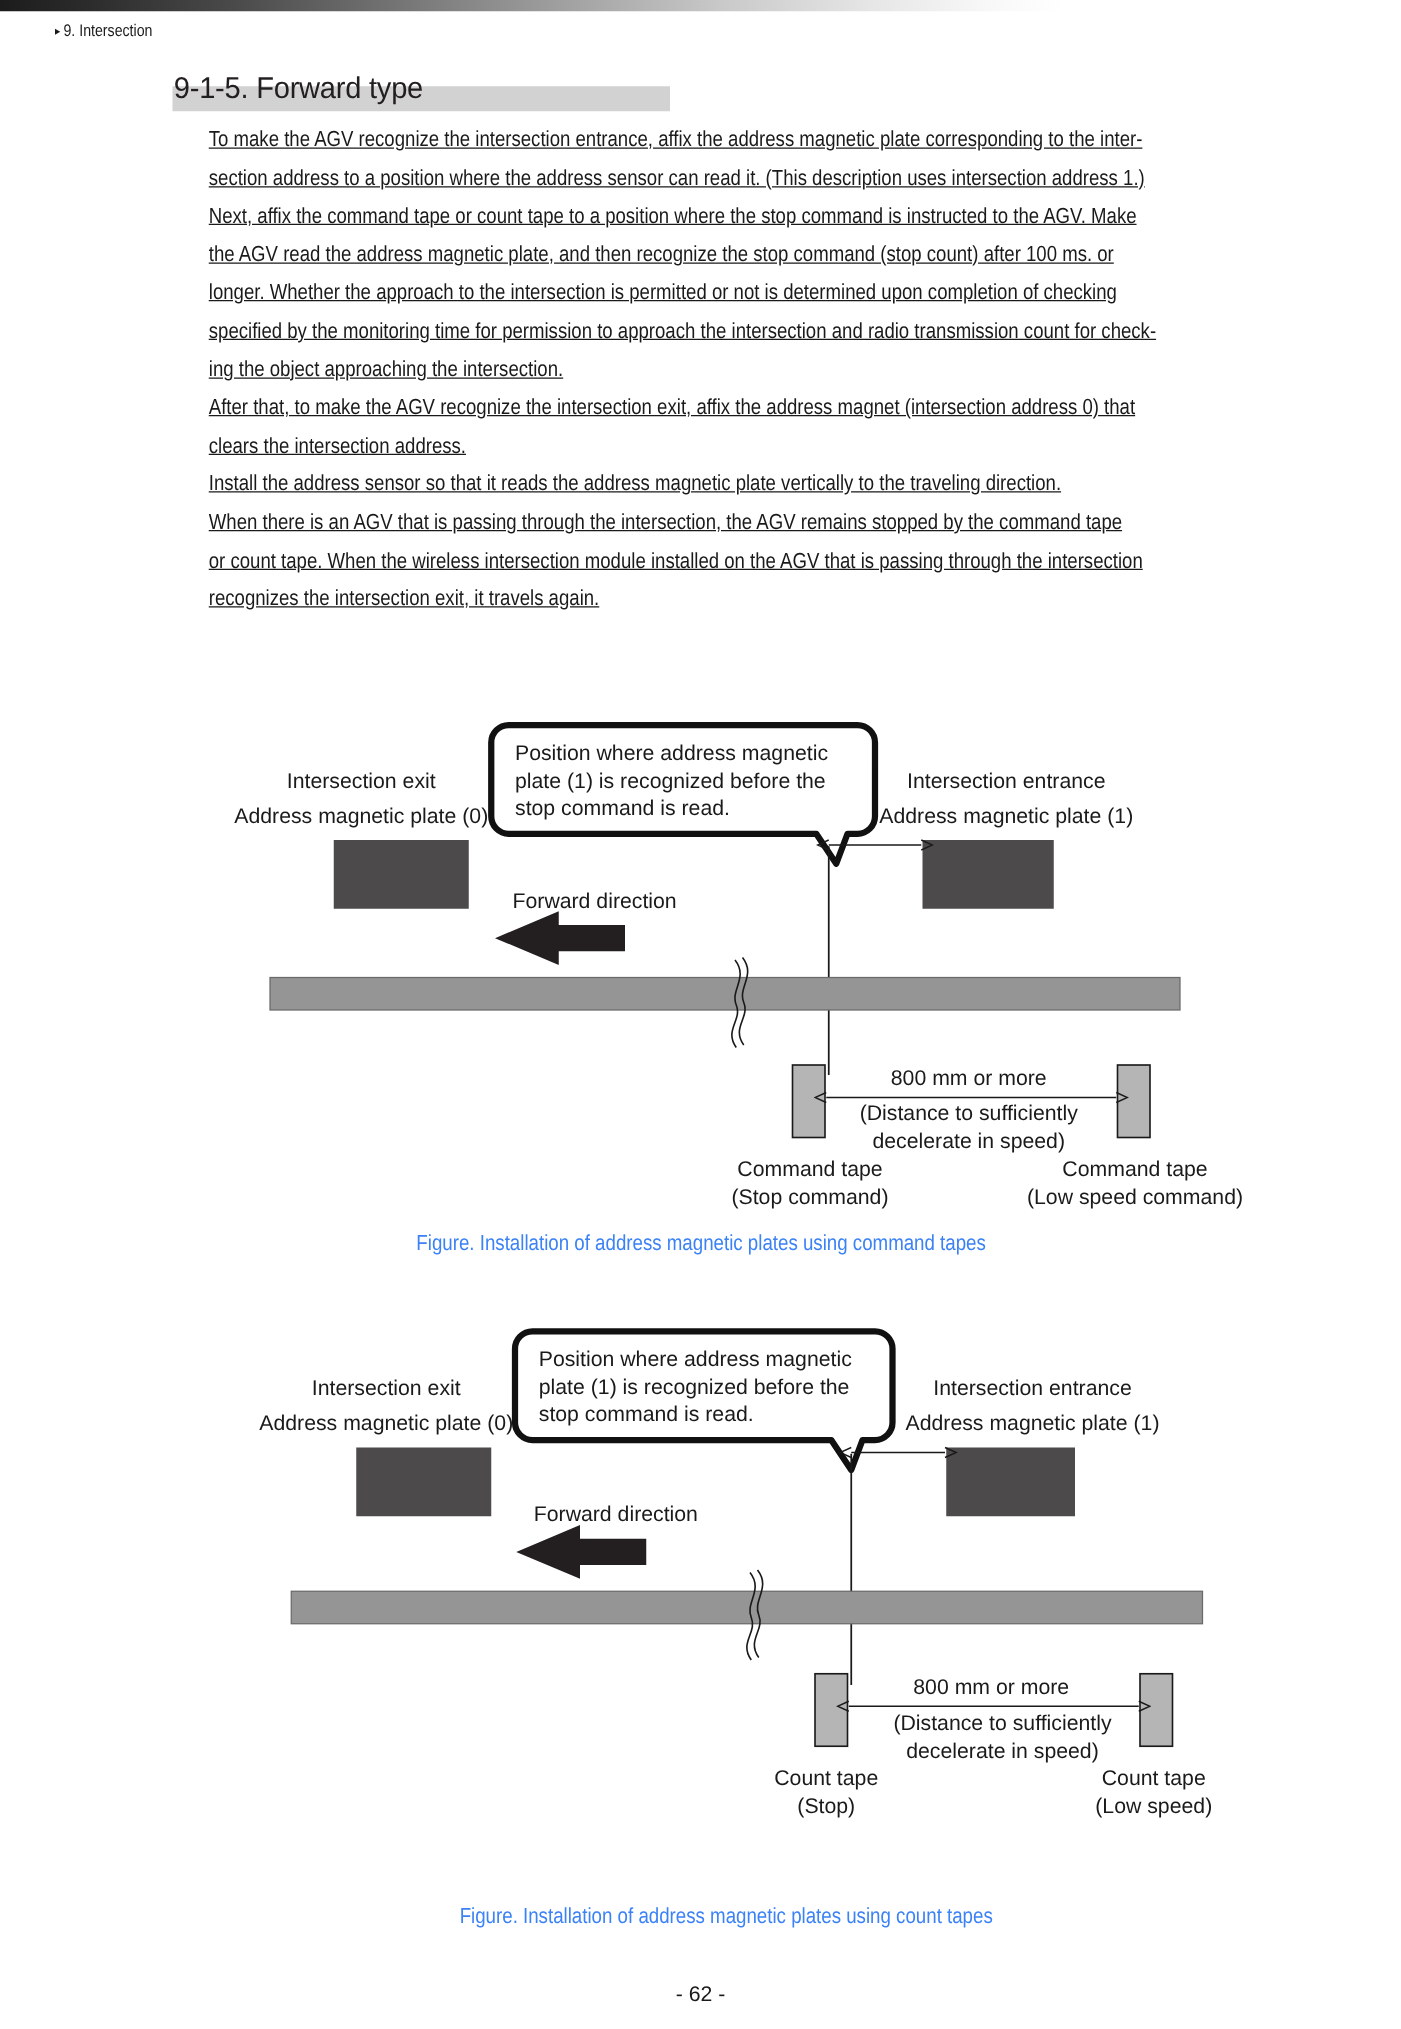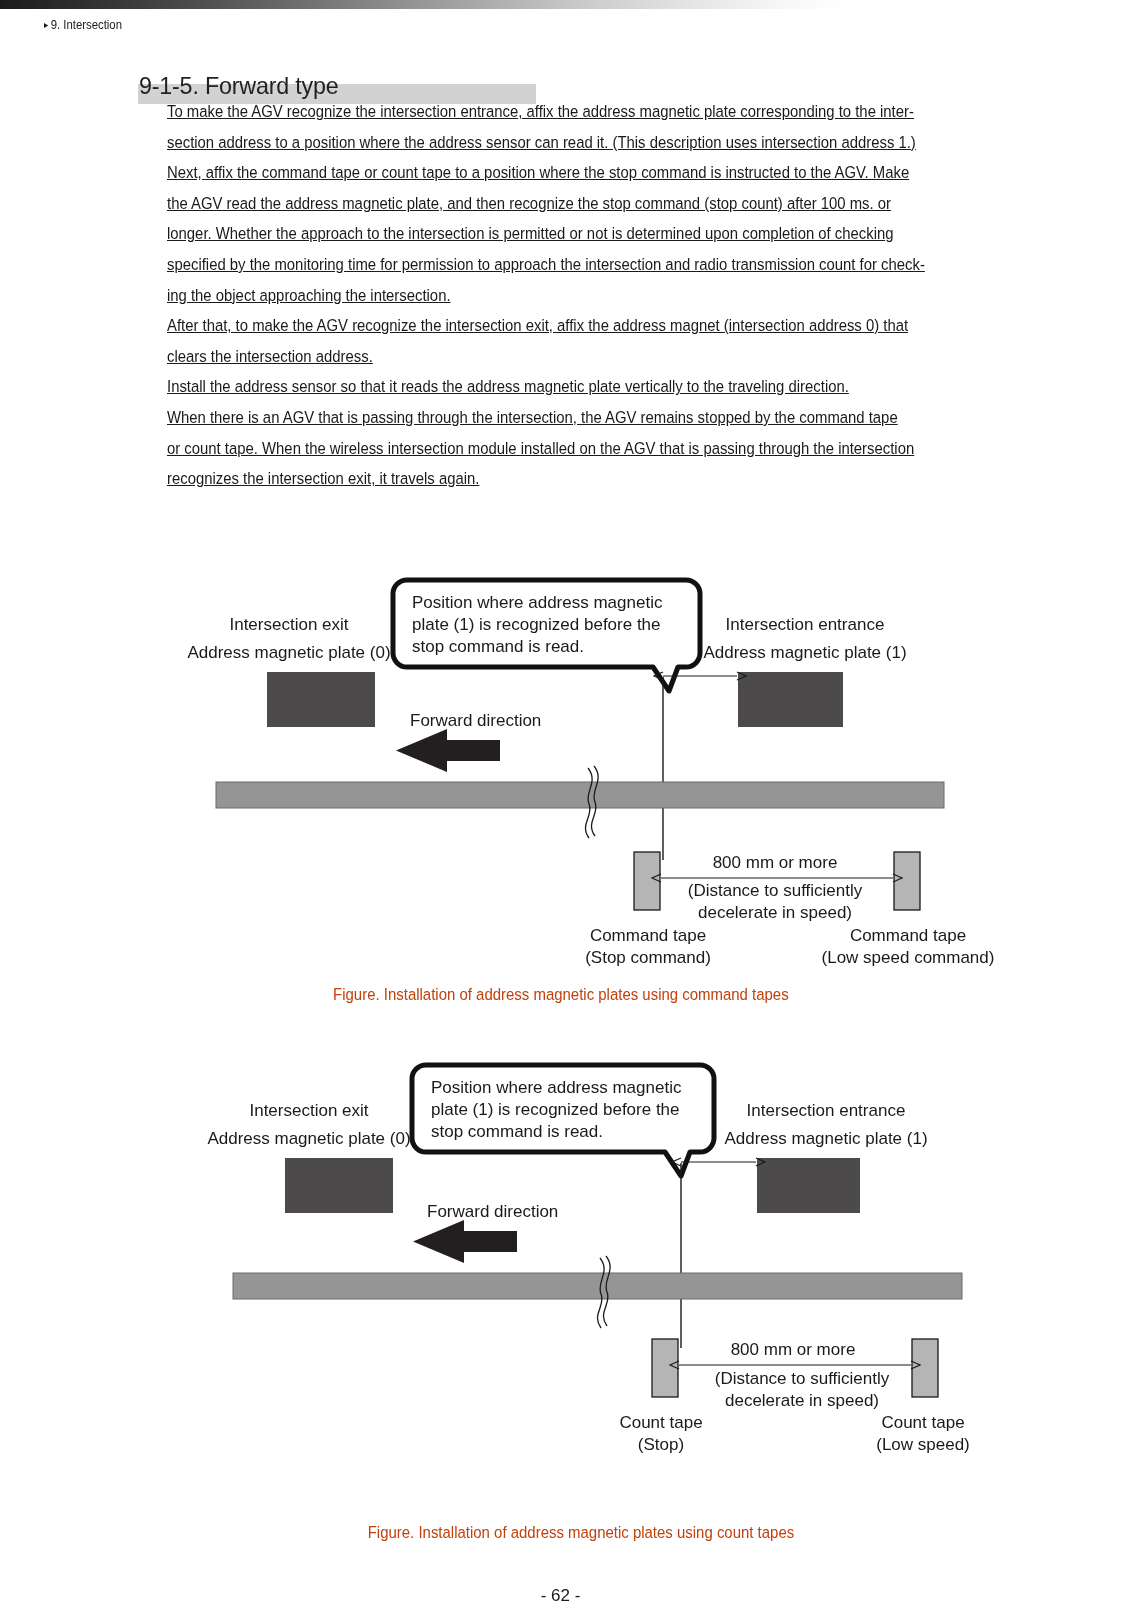--- a/index.html
+++ b/index.html
@@ -42,21 +42,20 @@
     vertical-align: 1px;
     margin-right: 3px;
   }
 
   
   .heading-wrap {
     position: absolute;
     left: 138px; top: 57px;
     width: 400px;
     height: 30px;
-    margin-top: 15px;
   }
   .heading-band {
     position: absolute;
     left: 0; top: 12px;
     width: 398px;
     height: 20px;
     background: #d2d2d2;
   }
   .heading-text {
     position: absolute;
@@ -88,21 +87,21 @@
 
   
   .figure { position: absolute; left: 0; width: 1121px; }
   .fig-svg { display: block; }
   .fig-caption {
     position: absolute;
     width: 1121px;
     text-align: center;
     font-family: "Liberation Sans Narrow", "Liberation Sans", sans-serif;
     font-size: 17.4px;
-    color: #c2410c;
+    color: #3b82f6;
   }
   .fig-caption span {
     display: inline-block;
     transform: scaleX(0.86);
   }
 
   .page-number {
     position: absolute;
     left: 0; top: 1586px;
     width: 1121px;

